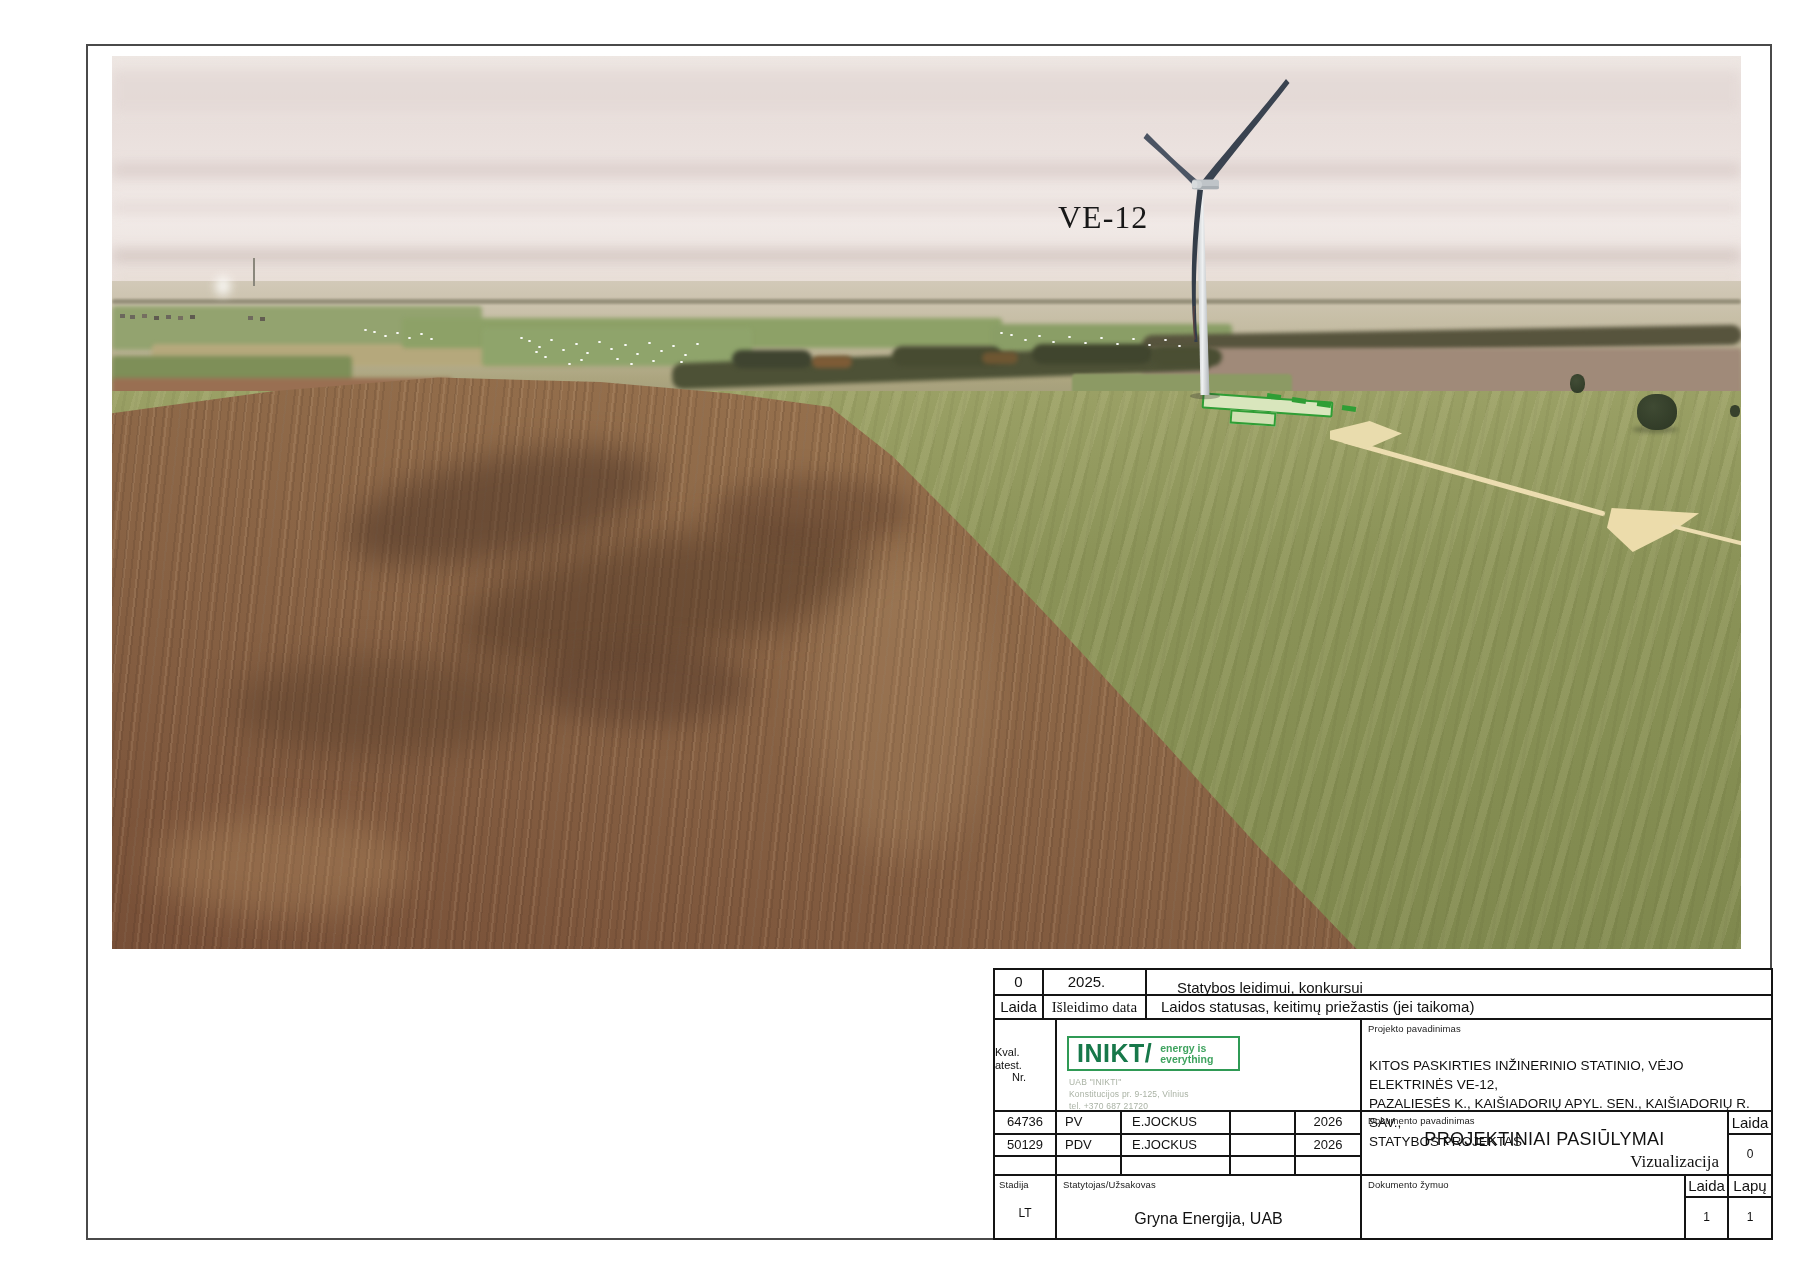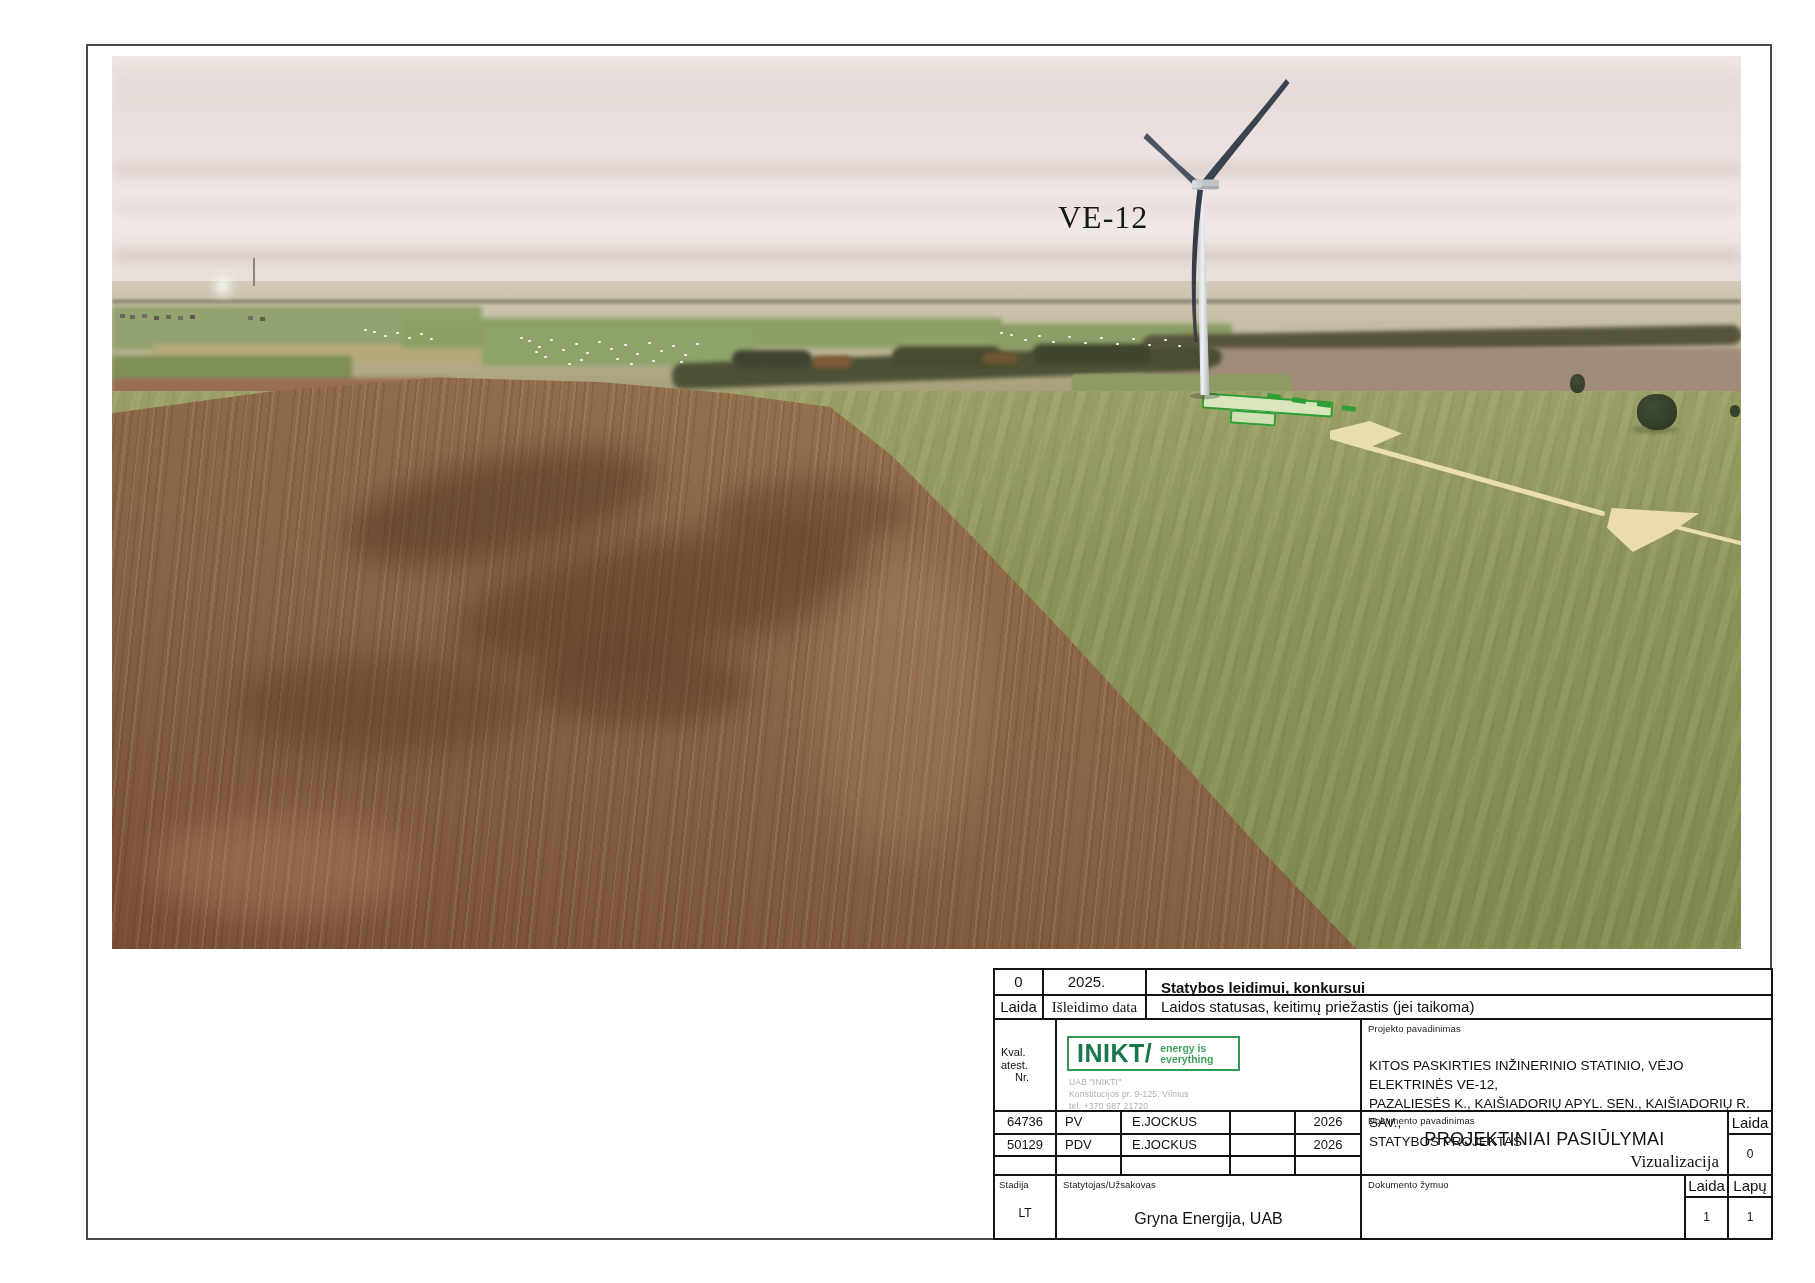--- a/index.html
+++ b/index.html
@@ -228,26 +228,26 @@
     <div class="ln" style="left:127px;top:142px;width:1.5px;height:64px;"></div>
     <div class="ln" style="left:236px;top:142px;width:1.5px;height:64px;"></div>
     <div class="ln" style="left:301px;top:142px;width:1.5px;height:64px;"></div>
     <div class="ln" style="left:367px;top:50px;width:2px;height:222px;"></div>
     <div class="ln" style="left:691px;top:206px;width:1.5px;height:66px;"></div>
     <div class="ln" style="left:734px;top:142px;width:1.5px;height:130px;"></div>
     <div class="ln" style="left:778px;top:0;width:2px;height:272px;"></div>
 
     <div class="cell" style="left:2px;top:2px;width:47px;height:24px;">0</div>
     <div class="cell" style="left:51px;top:2px;width:85px;height:24px;">2025.</div>
-    <div class="cell left" style="left:154px;top:2px;width:624px;height:36px;padding-left:14px;font-weight:bold;">Statybos leidimui, konkursui</div>
+    <div class="cell left" style="left:154px;top:2px;width:624px;height:36px;padding-left:30px;">Statybos leidimui, konkursui</div>
     <div class="cell" style="left:2px;top:28px;width:47px;height:22px;">Laida</div>
     <div class="cell" style="left:51px;top:28px;width:101px;height:24px;font-family:Liberation Serif, serif;">Išleidimo data</div>
     <div class="cell left" style="left:154px;top:28px;width:624px;height:22px;padding-left:14px;">Laidos statusas, keitimų priežastis (jei taikoma)</div>
 
-    <div class="cell" style="left:2px;top:52px;width:48px;height:90px;flex-direction:column;font-size:11px;padding-left:6px;">
+    <div class="cell" style="left:2px;top:52px;width:48px;height:90px;flex-direction:column;font-size:11px;">
       <span>Kval. atest.</span>
       <span>Nr.</span>
     </div>
     <div style="position:absolute;left:63px;top:52px;width:304px;height:90px;">
       <div class="logo-box">
         <span class="logo-word">INIKT/</span>
         <span class="logo-tag">
           <span style="display:block;">energy is</span>
           <span style="display:block;">everything</span>
         </span>

